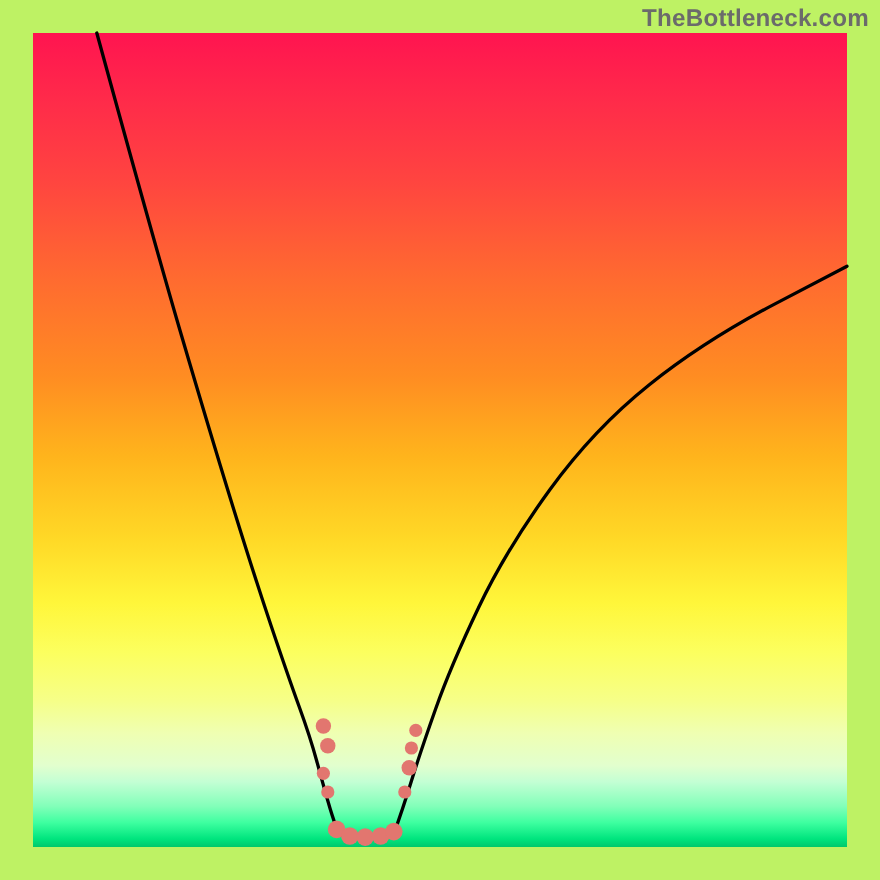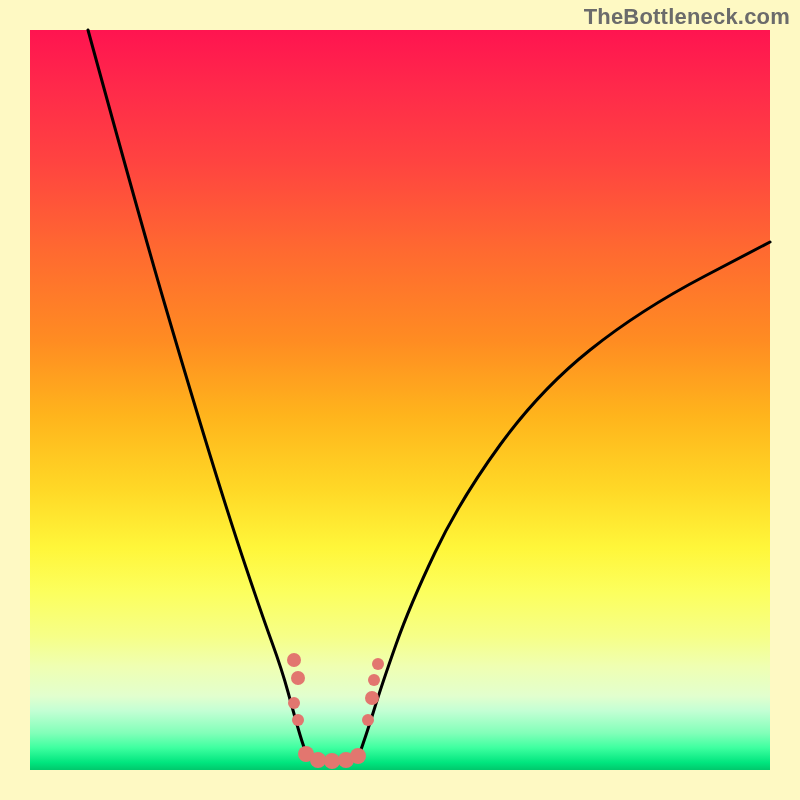--- a/index.html
+++ b/index.html
@@ -10,21 +10,21 @@
     background: #000;
     overflow: hidden;
     font-family: Arial, Helvetica, sans-serif;
   }
   .frame {
     position: absolute;
     top: 0;
     left: 0;
     width: 800px;
     height: 800px;
-    background: #fef9c3;
+    background: #bef264;
   }
   .plot-area {
     position: absolute;
     top: 30px;
     left: 30px;
     width: 740px;
     height: 740px;
     background: linear-gradient(
       to bottom,
       #ff1450 0%,

